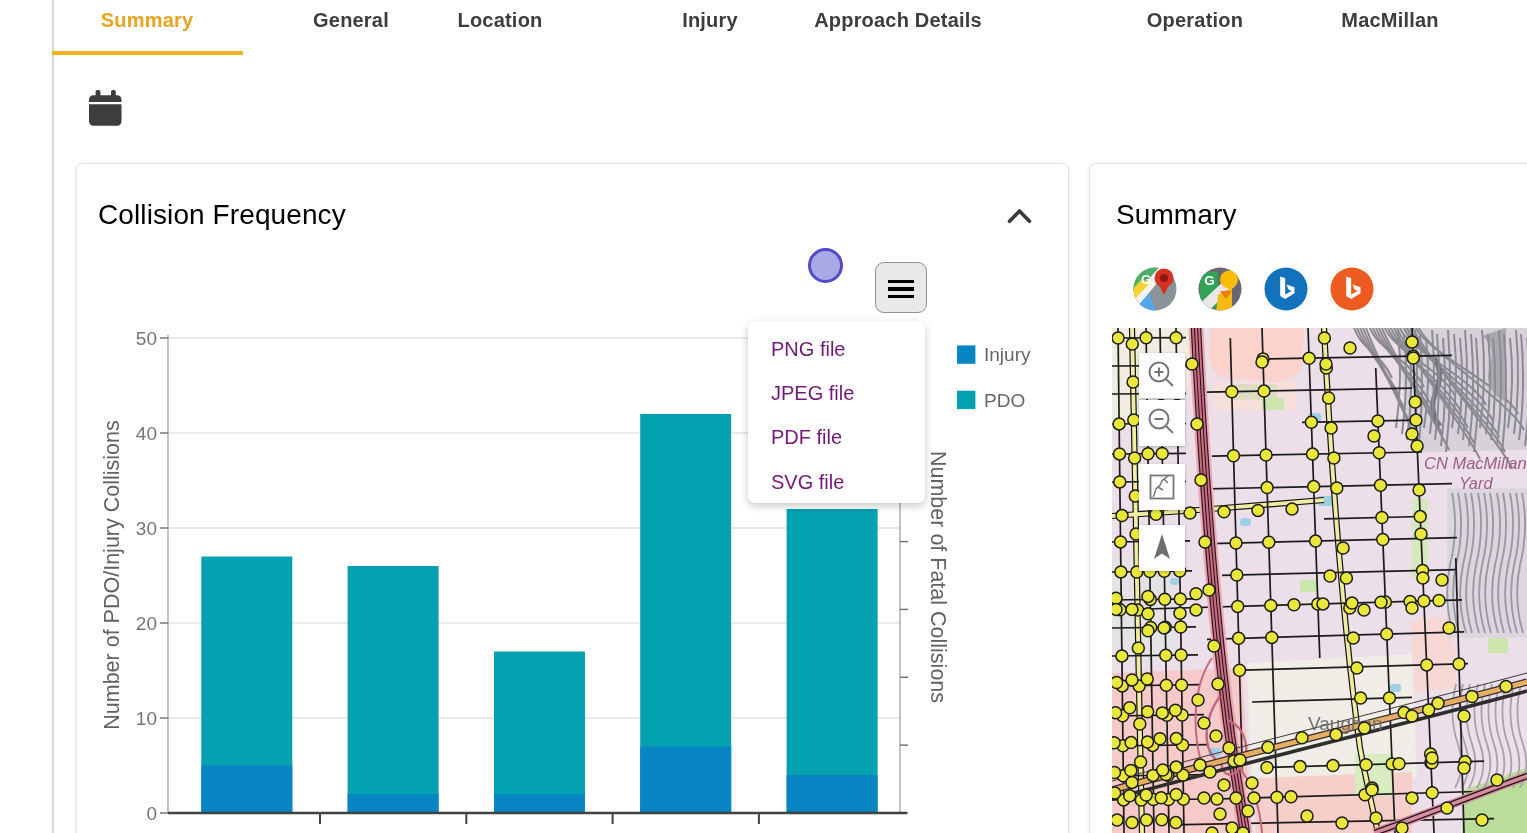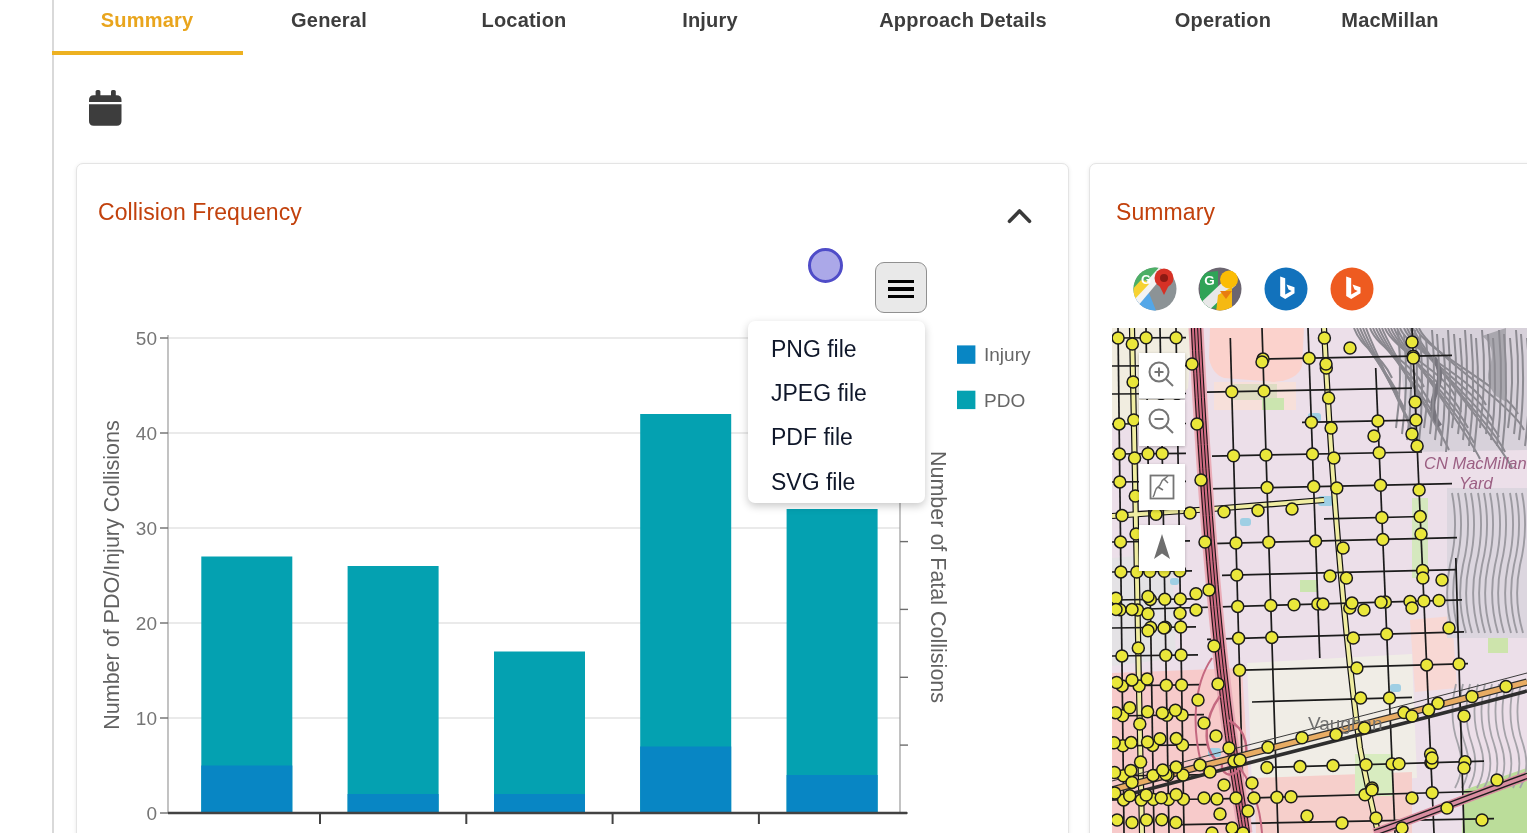--- a/index.html
+++ b/index.html
@@ -1,30 +1,30 @@
 <!DOCTYPE html>
 <html><head><meta charset="utf-8"><style>
 * { margin:0; padding:0; box-sizing:border-box; }
 html,body { width:1527px; height:833px; overflow:hidden; background:#fff;
   font-family:"Liberation Sans", sans-serif; position:relative; }
 .abs { position:absolute; }
 .tab { position:absolute; top:9px; transform:translateX(-50%); font-size:20px; font-weight:700; color:#3D3D3D; letter-spacing:0.2px; }
 .card { position:absolute; background:#fff; border:1px solid #E4E4E4; border-radius:7px; box-shadow:0 1px 4px rgba(0,0,0,0.09); }
-.ctitle { position:absolute; font-size:23px; color:#c2410c; letter-spacing:0.1px; }
+.ctitle { position:absolute; font-size:28px; color:#000000; letter-spacing:0.1px; }
 .mbtn { position:absolute; width:46px; height:46px; background:#fff; box-shadow:0 1px 3px rgba(0,0,0,0.25); }
 </style></head>
 <body>
 <div class="abs" style="left:52px;top:0;width:1.5px;height:833px;background:#D9D9D9"></div>
 
 <div class="tab" style="left:147px;color:#E9A51D">Summary</div>
-<div class="tab" style="left:329px">General</div>
-<div class="tab" style="left:524px">Location</div>
+<div class="tab" style="left:351px">General</div>
+<div class="tab" style="left:500px">Location</div>
 <div class="tab" style="left:710px">Injury</div>
-<div class="tab" style="left:963px">Approach Details</div>
-<div class="tab" style="left:1223px">Operation</div>
+<div class="tab" style="left:898px">Approach Details</div>
+<div class="tab" style="left:1195px">Operation</div>
 <div class="tab" style="left:1390px">MacMillan</div>
 <div class="abs" style="left:52px;top:51px;width:191px;height:4px;background:#EDB121"></div>
 
 <svg class="abs" style="left:89px;top:90px" width="32.5" height="36" viewBox="0 0 32.5 36">
   <rect x="6.6" y="0" width="4.8" height="9" rx="1.6" fill="#3D3D3D"></rect>
   <rect x="22.0" y="0" width="4.8" height="9" rx="1.6" fill="#3D3D3D"></rect>
   <path d="M0 10 Q0 5.3 4.7 5.3 L27.8 5.3 Q32.5 5.3 32.5 10 L32.5 12 L0 12 Z" fill="#3D3D3D"></path>
   <path d="M0 14.2 L32.5 14.2 L32.5 31 Q32.5 35.7 27.8 35.7 L4.7 35.7 Q0 35.7 0 31 Z" fill="#3D3D3D"></path>
 </svg>
 
@@ -87,21 +87,21 @@
 
 <div class="abs" style="left:808px;top:248px;width:35px;height:35px;border-radius:50%;background:#ABA8E8;border:3.6px solid #4F4CC8"></div>
 
 <div class="abs" style="left:875px;top:262px;width:52px;height:51px;background:#E9E9E9;border:1.6px solid #909090;border-radius:9px">
   <div style="position:absolute;left:12px;top:16.6px;width:26px;height:3.4px;background:#000"></div>
   <div style="position:absolute;left:12px;top:24.2px;width:26px;height:3.4px;background:#000"></div>
   <div style="position:absolute;left:12px;top:31.8px;width:26px;height:3.4px;background:#000"></div>
 </div>
 
 <div class="abs" style="left:747.5px;top:320.5px;width:177.5px;height:182.5px;background:#fff;border-radius:7px;box-shadow:0 3px 9px rgba(0,0,0,0.22);z-index:5"></div>
-<div class="abs" style="left:771px;top:326.5px;z-index:6;font-size:23px;color:#0f172a;line-height:44.4px">PNG file<br>JPEG file<br>PDF file<br>SVG file</div>
+<div class="abs" style="left:771px;top:326.5px;z-index:6;font-size:20px;color:#701a75;line-height:44.4px">PNG file<br>JPEG file<br>PDF file<br>SVG file</div>
 
 <div class="card" style="left:1089px;top:163px;width:460px;height:700px"></div>
 <div class="ctitle" style="left:1116px;top:198.5px">Summary</div>
 
 <svg style="position:absolute;left:1132.5px;top:267.4px" width="44" height="44" viewBox="0 0 44 44">
 <defs>
       <clipPath id="gmclip">
         <circle cx="22" cy="22" r="21.5"></circle>
       </clipPath>
     </defs>

